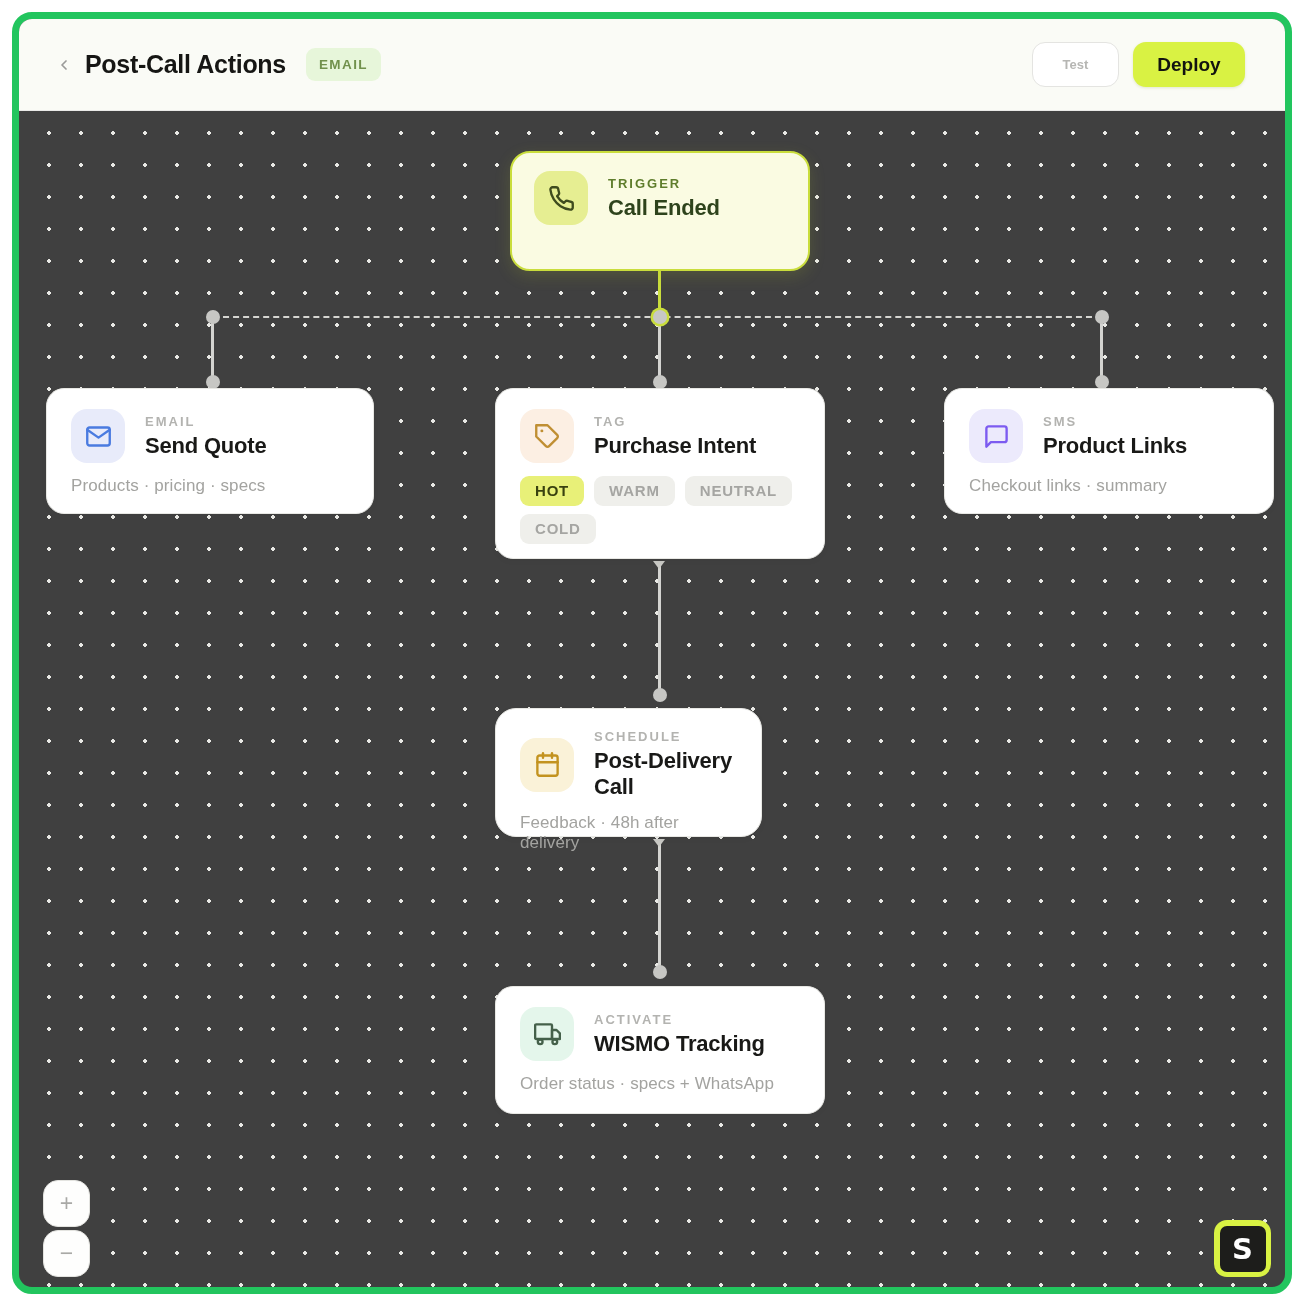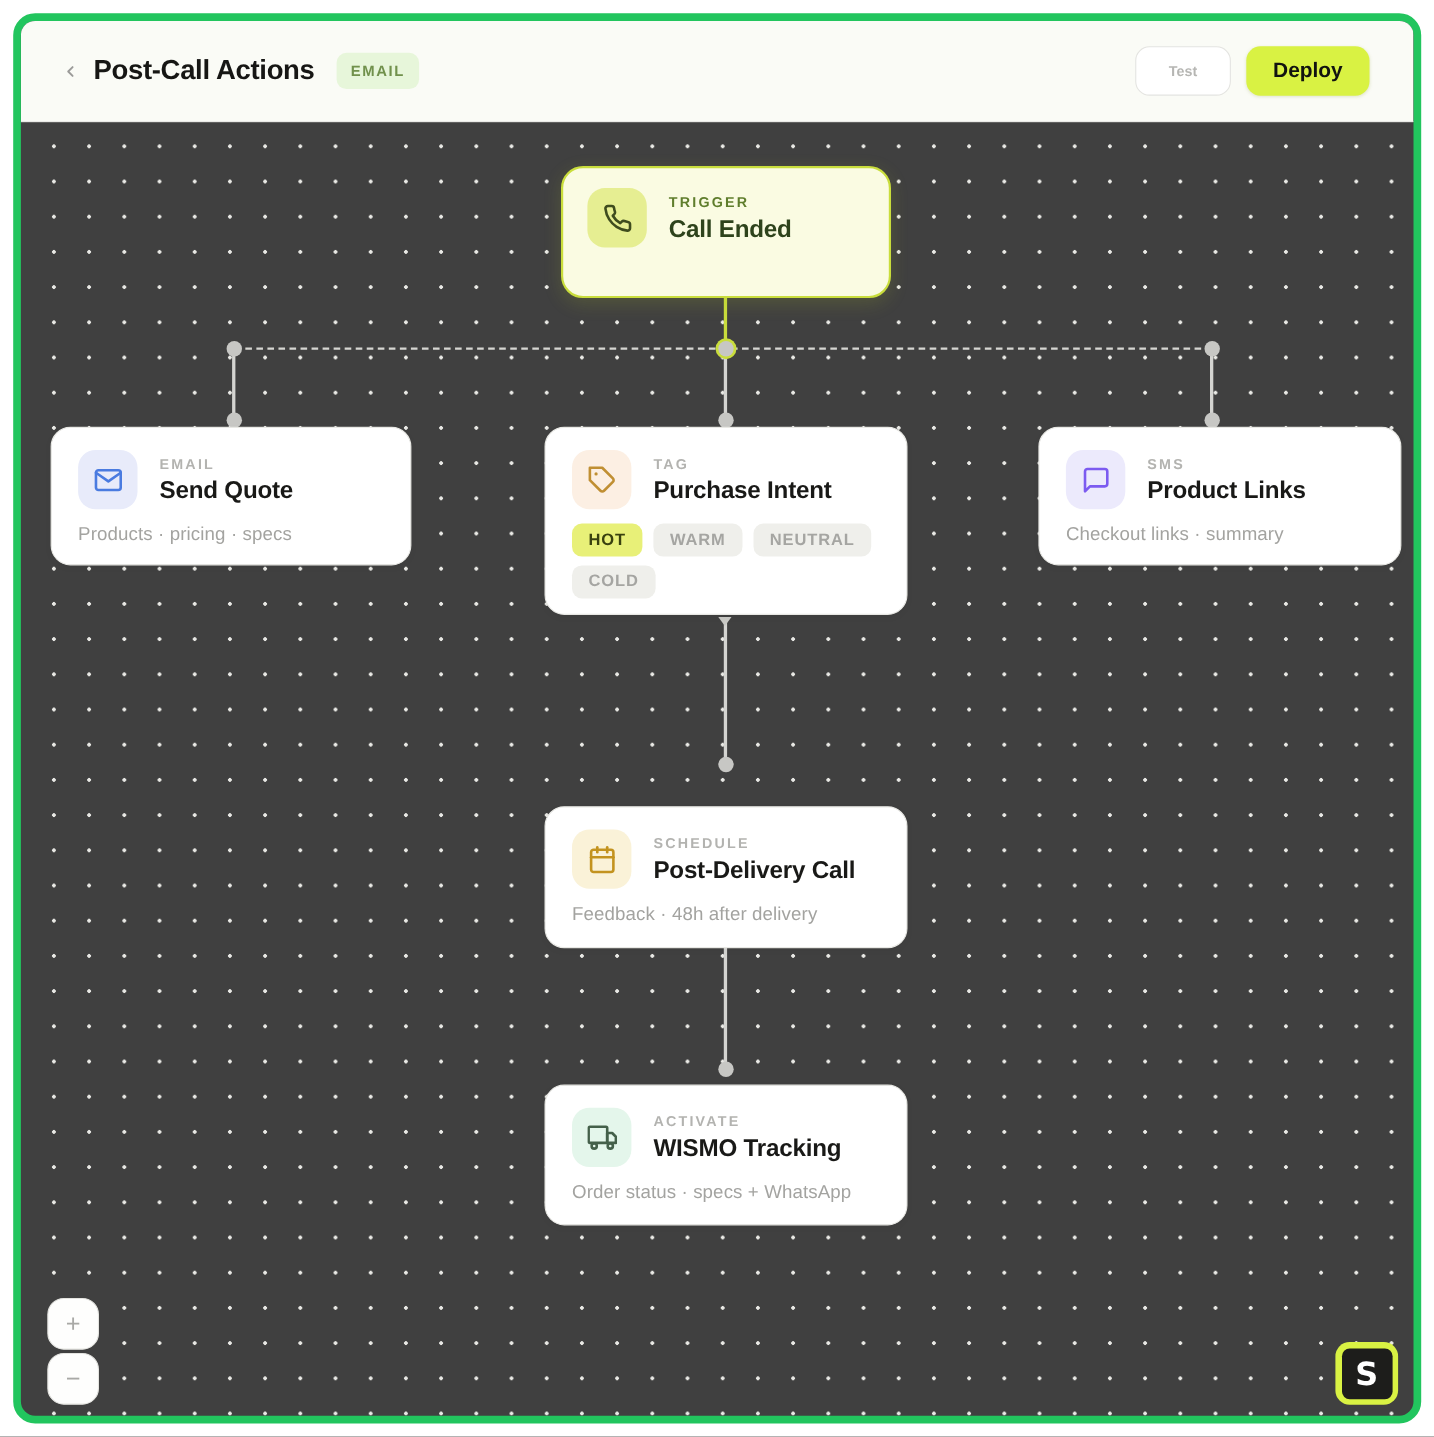--- a/index.html
+++ b/index.html
@@ -62,21 +62,21 @@
   .trigger {
     background:var(--trigger-bg,#fafbe2); border:2px solid var(--lime-border,#c9dd3c);
     border-radius:20px; padding:18px 22px; box-shadow:0 5px 16px rgba(170,190,40,.18);
   }
   .trigger .node-label { color:var(--trigger-label,#5f7d2c); }
   .trigger .node-title { color:var(--trigger-title,#2e431c); }
   .n-trigger { left:491px; top:40px; width:300px; height:120px; }
   .n-email   { left:27px;  top:277px; width:328px; height:126px; }
   .n-tag     { left:476px; top:277px; width:330px; height:171px; }
   .n-sms     { left:925px; top:277px; width:330px; height:126px; }
-  .n-schedule{ left:476px; top:622px; width:330px; height:129px; }
+  .n-schedule{ left:476px; top:597px; width:267px; height:129px;border-radius:21px; }
   .n-activate{ left:476px; top:875px; width:330px; height:128px; }
   
   .chip-row { display:flex; flex-wrap:wrap; gap:8px 10px; margin-top:13px; }
   .chip { height:30px; line-height:30px; padding:0 15px; border-radius:9px;
     background:#efefeb; color:#a5a5a2; font-weight:bold; font-size:15px; letter-spacing:0.8px; }
   .chip.active { background:var(--hot-chip-bg,#e8f078); color:var(--hot-chip-text,#39410f); }
   
   .zoom-btn {
     position:absolute; left:24px; width:47px; height:47px; border-radius:15px;
     border:1.5px solid #e4e4e0; background:#fefefd; color:#a9a9a6; font-size:23px;

